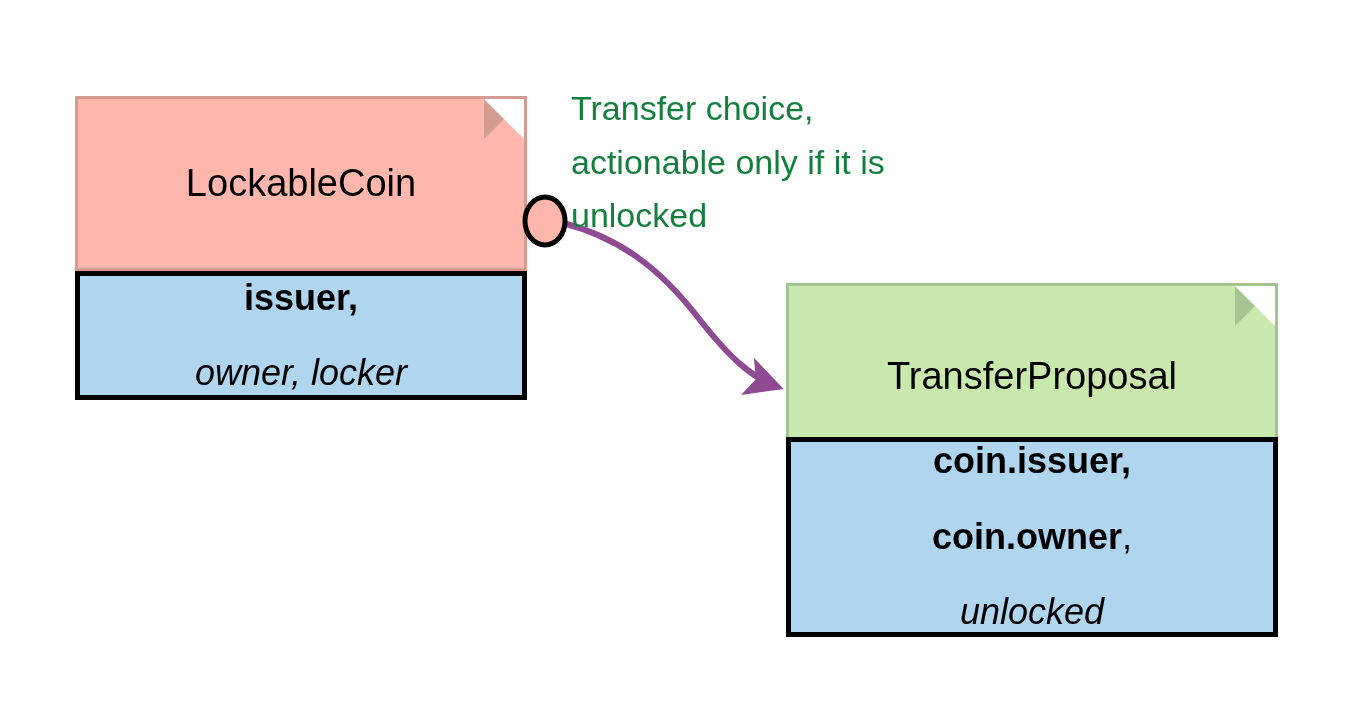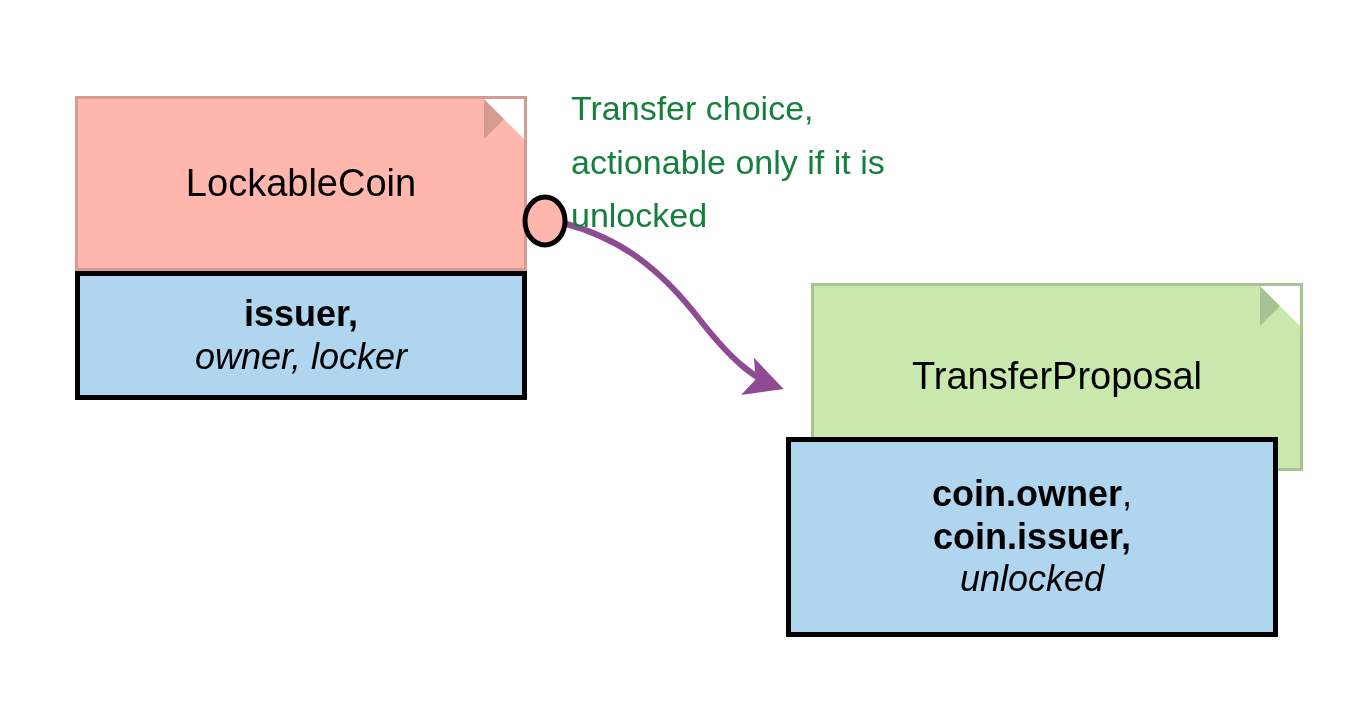--- a/index.html
+++ b/index.html
@@ -65,20 +65,21 @@
     position: absolute;
     left: 0;
     box-sizing: border-box;
     border: 5px solid #000000;
     display: flex;
     flex-direction: column;
     align-items: center;
     justify-content: center;
     text-align: center;
     color: #000000;
+    gap: 33px;
   }
   .field-line {
     font-size: 36px;
     line-height: 1.18;
     white-space: nowrap;
   }
   .f-bold   { font-weight: bold; font-style: normal; }
   .f-italic { font-weight: normal; font-style: italic; text-align: center; }
   .f-plain  { font-weight: normal; font-style: normal; }
 
@@ -120,29 +121,29 @@
     </div>
 
     <div class="tmpl-body" style="top:175px; width:452px; height:129px; background:#b0d5ef;">
       <div class="field-line f-bold">issuer,</div>
       <div class="field-line f-italic">owner, locker</div>
     </div>
   </div>
 
   <div class="tmpl" id="tmpl-transfer-proposal" style="left:786px; top:283px; width:492px; height:354px;">
 
-    <div class="tmpl-header" style="width:492px; height:188px; background:#c9e8ad; border:3px solid #a6c492;margin-left:25px;">
+    <div class="tmpl-header" style="width:492px; height:188px; background:#c9e8ad; border:3px solid #a6c492;">
       <span class="fold-notch" style="border-width:0 40px 40px 0; border-right-color:#ffffff; border-bottom-color:transparent;"></span>
       <span class="fold-tri" style="border-width:40px 40px 0 0; border-top-color:#a6c492; border-right-color:transparent;"></span>
       <span class="tmpl-header-title">TransferProposal</span>
     </div>
 
     <div class="tmpl-body" style="top:154px; width:492px; height:200px; background:#b0d5ef;">
+      <div class="field-line f-bold">coin.issuer,</div>
       <div class="field-line"><span class="f-bold">coin.owner</span><span class="f-plain">,</span></div>
-      <div class="field-line f-bold">coin.issuer,</div>
       <div class="field-line f-italic">unlocked</div>
     </div>
   </div>
 
   <div id="choice-label">Transfer choice,
 actionable only if it is
 unlocked</div>
 
   <svg id="wire" viewBox="0 0 1350 714">
     <defs>

